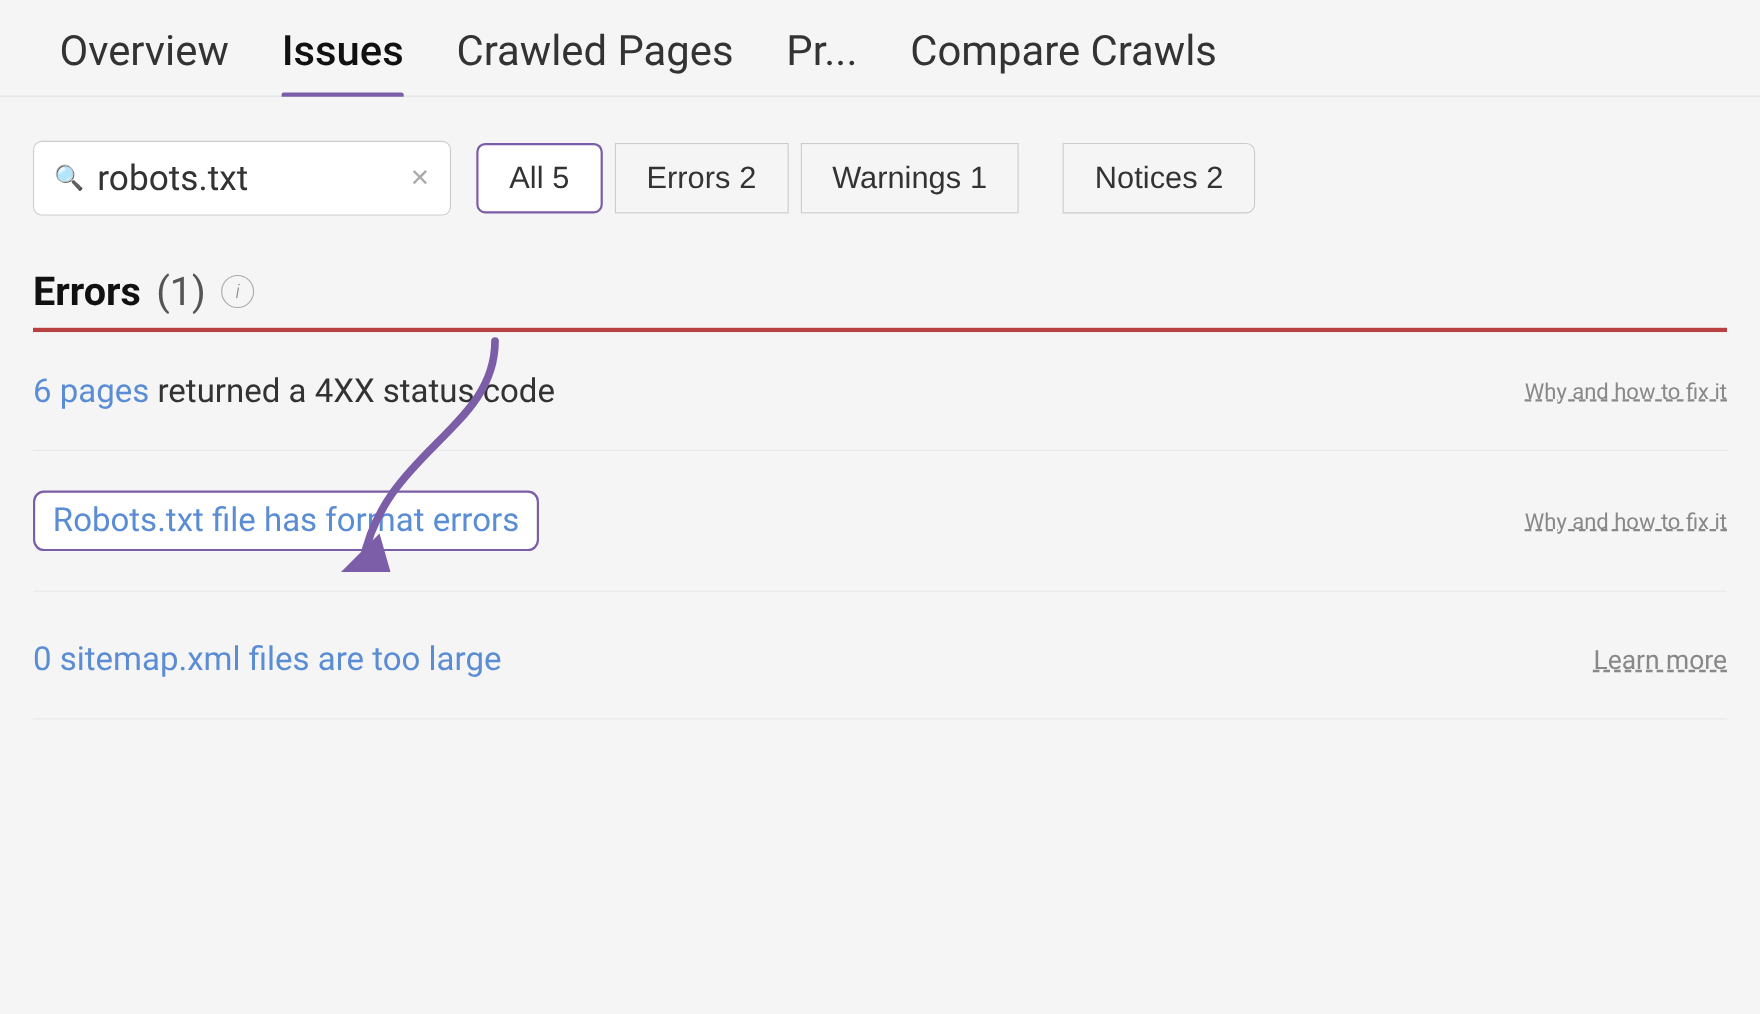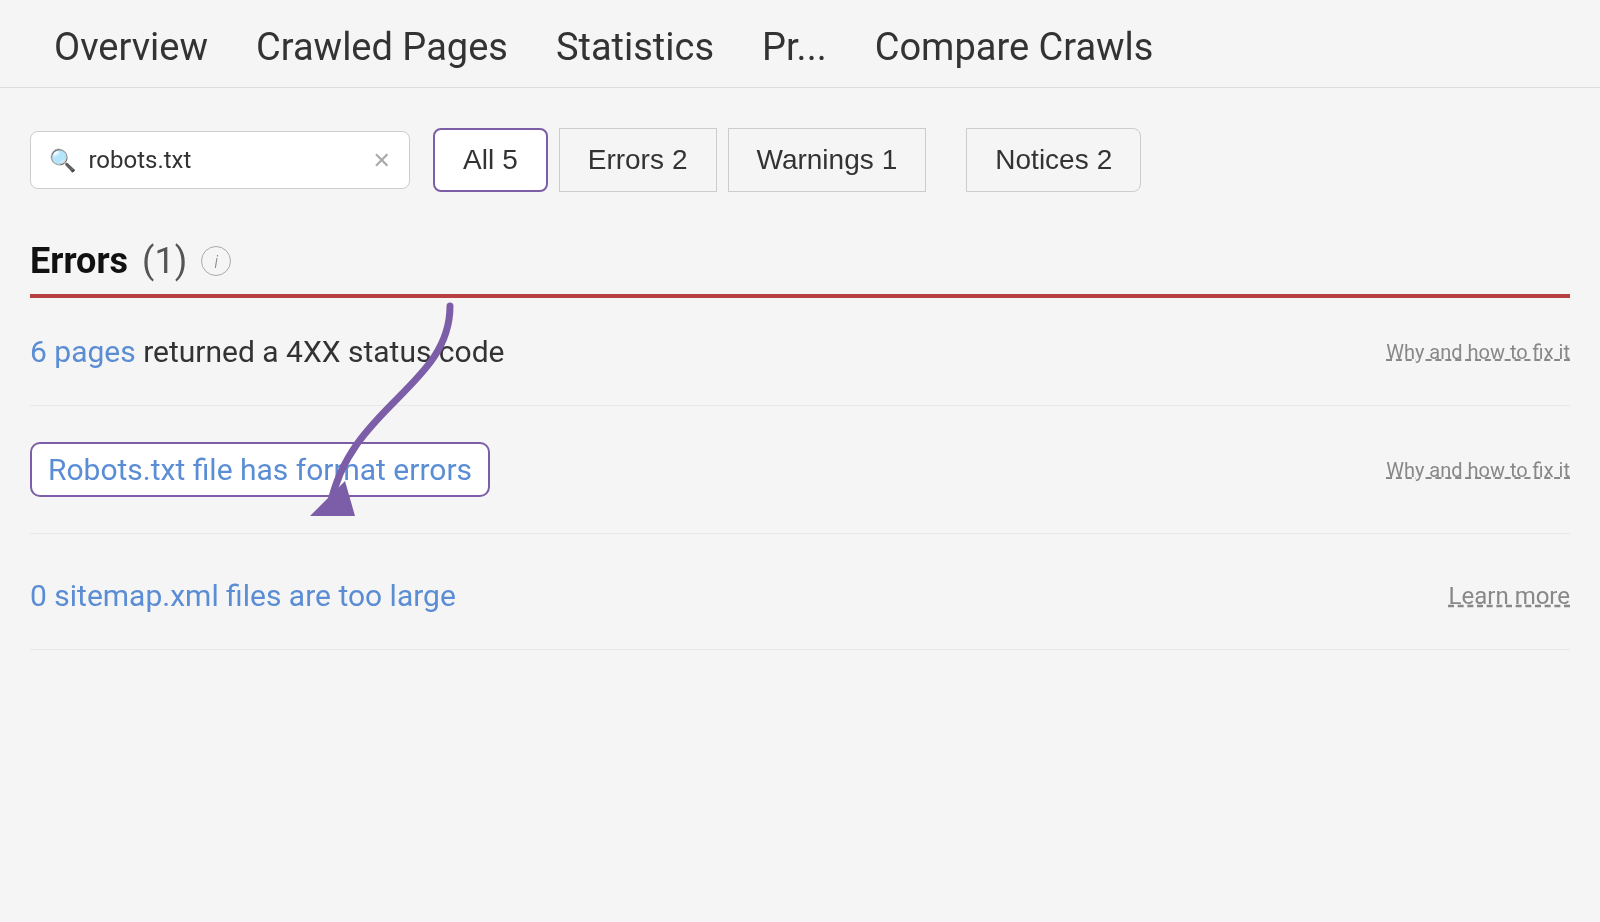--- a/index.html
+++ b/index.html
@@ -63,21 +63,21 @@
       border-radius: 8px;
       padding: 14px 18px;
       min-width: 380px;
       gap: 12px;
     }
     .search-icon {
       color: #999;
       font-size: 22px;
     }
     .search-text {
-      font-size: 24px;
+      font-size: 32px;
       color: #333;
       flex: 1;
     }
     .clear-icon {
       color: #aaa;
       font-size: 22px;
       cursor: pointer;
     }
 
     .filter-buttons {
@@ -217,22 +217,22 @@
     
     .warnings-section {
       margin-top: 8px;
     }
   </style>
 </head>
 <body>
 
 <nav class="top-nav">
   <div class="nav-tab">Overview</div>
+  <div class="nav-tab active">Issues</div>
   <div class="nav-tab">Crawled Pages</div>
-  <div class="nav-tab">Statistics</div>
   <div class="nav-tab">Pr...</div>
   <div class="nav-tab">Compare Crawls</div>
 </nav>
 
 <div class="main-content">
 
   <div class="filter-bar">
     <div class="search-box">
       <span class="search-icon">🔍</span>
       <span class="search-text">robots.txt</span>

